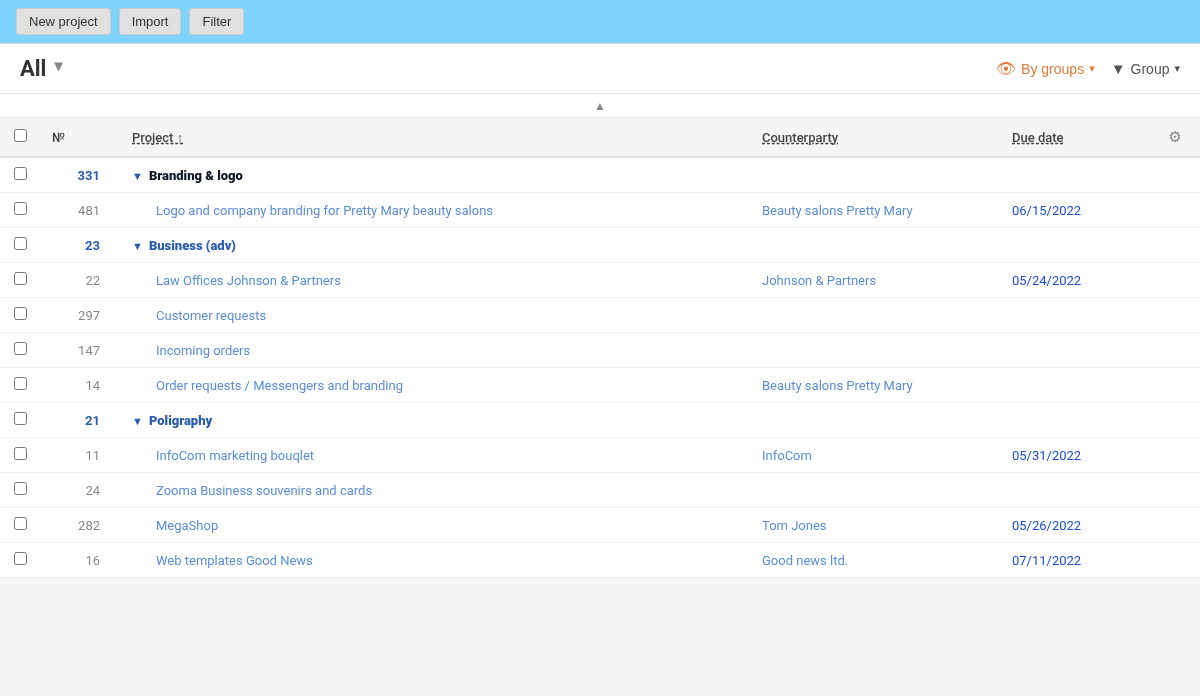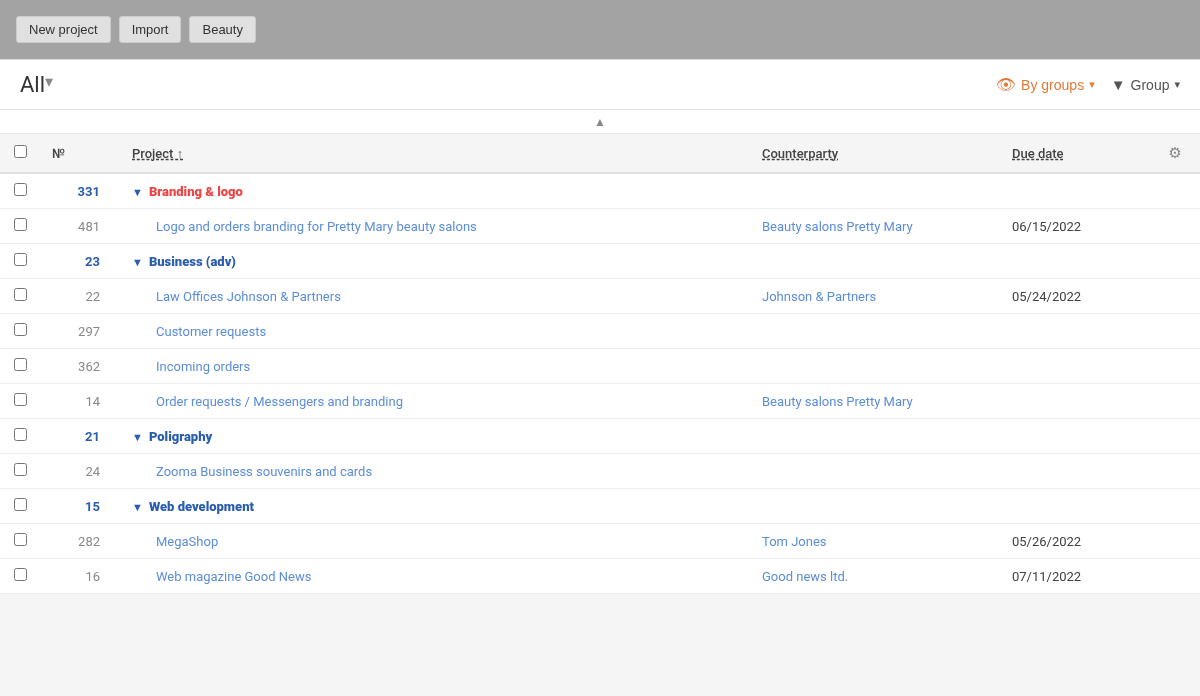--- a/index.html
+++ b/index.html
@@ -1,20 +1,20 @@
 <!DOCTYPE html>
 <html><head>
   <meta charset="utf-8">
   <style>
     * { box-sizing: border-box; margin: 0; padding: 0; }
     body { font-family: -apple-system, BlinkMacSystemFont, 'Segoe UI', Roboto, sans-serif; font-size: 13px; background: #f5f5f5; color: #333; }
 
     .toolbar {
-      background: #a3a3a3;
-      padding: 16px 16px;
+      background: #7dd3fc;
+      padding: 8px 16px;
       display: flex;
       gap: 8px;
       border-bottom: 1px solid #ddd;
     }
     .toolbar-btn {
       background: #e0e0e0;
       border: 1px solid #ccc;
       border-radius: 3px;
       padding: 5px 12px;
       font-size: 13px;
@@ -25,23 +25,23 @@
     .header-bar {
       background: #fff;
       padding: 12px 20px;
       display: flex;
       align-items: center;
       justify-content: space-between;
       border-bottom: 1px solid #e0e0e0;
     }
     .title-area {
       display: flex;
-      gap: 0;
+      gap: 8px;
       font-size: 22px;
-      font-weight: 400;
+      font-weight: 700;
       color: #333;
     }
     .title-dropdown-icon {
       font-size: 16px;
       color: #888;
       cursor: pointer;
     }
     .header-actions {
       display: flex;
       align-items: center;
@@ -119,21 +119,21 @@
       border-bottom: 1px solid #eee;
     }
 
     td {
       padding: 9px 12px;
       font-size: 13px;
       color: #333;
     }
     td.check-col { text-align: center; }
     td.num-col { color: #888; text-align: right; padding-right: 20px; }
-    td.date-col { color: #404040; }
+    td.date-col { color: #1d4ed8; }
     td.counter-col { color: #5b8dd9; }
 
     .group-row td { font-weight: 700; color: #2a5db0; }
     .group-row td .group-toggle { margin-right: 6px; color: #2a5db0; font-size: 11px; }
 
     .project-link { color: #5b8dd9; }
 
     input[type="checkbox"] { cursor: pointer; accent-color: #5b8dd9; }
 
     .gear-icon { color: #888; font-size: 15px; cursor: pointer; }
@@ -142,21 +142,21 @@
     .filter-icon { color: #555; font-size: 15px; }
     .chevron-icon { font-size: 11px; }
   </style>
 </head>
 <body>
 
 <div class="toolbar">
 
 <button class="toolbar-btn">New project</button>
     <button class="toolbar-btn">Import</button>
-    <button class="toolbar-btn">Beauty</button>
+    <button class="toolbar-btn">Filter</button>
   </div>
 
 <div class="header-bar">
   <div class="title-area">
     <span>All</span>
     <span class="title-dropdown-icon">▾</span>
   </div>
   <div class="header-actions">
     <button class="by-groups-btn">
       <span class="eye-icon">👁</span>
@@ -188,29 +188,29 @@
         <th class="date-col sortable">Due date</th>
         <th class="settings-col">
           <span class="gear-icon">⚙</span>
         </th>
       </tr>
     </thead>
     <tbody id="table-body">
     <tr class="group-row">
           <td class="check-col"><input type="checkbox" style=""></td>
           <td class="num-col">331</td>
-          <td><span class="group-toggle" style="color:#2a5db0;">▼</span><strong style="color:#ef4444;">Branding &amp; logo</strong></td>
+          <td><span class="group-toggle" style="color:#2a5db0;">▼</span><strong style="color:#0f172a;">Branding &amp; logo</strong></td>
           <td class="counter-col"></td>
           <td class="date-col"></td>
           <td></td>
         </tr>
         <tr>
           <td class="check-col"><input type="checkbox" style=""></td>
           <td class="num-col">481</td>
-          <td><span style="display:inline-block;width:24px;"></span><span class="project-link">Logo and orders branding for Pretty Mary beauty salons</span></td>
+          <td><span style="display:inline-block;width:24px;"></span><span class="project-link">Logo and company branding for Pretty Mary beauty salons</span></td>
           <td class="counter-col">Beauty salons Pretty Mary</td>
           <td class="date-col">06/15/2022</td>
           <td></td>
         </tr>
         <tr class="group-row">
           <td class="check-col"><input type="checkbox" style=""></td>
           <td class="num-col">23</td>
           <td><span class="group-toggle" style="color:#2a5db0;">▼</span><strong style="color:#2a5db0;">Business (adv)</strong></td>
           <td class="counter-col"></td>
           <td class="date-col"></td>
@@ -227,21 +227,21 @@
         <tr>
           <td class="check-col"><input type="checkbox" style=""></td>
           <td class="num-col">297</td>
           <td><span style="display:inline-block;width:24px;"></span><span class="project-link">Customer requests</span></td>
           <td class="counter-col"></td>
           <td class="date-col"></td>
           <td></td>
         </tr>
         <tr>
           <td class="check-col"><input type="checkbox" style=""></td>
-          <td class="num-col">362</td>
+          <td class="num-col">147</td>
           <td><span style="display:inline-block;width:24px;"></span><span class="project-link">Incoming orders</span></td>
           <td class="counter-col"></td>
           <td class="date-col"></td>
           <td></td>
         </tr>
         <tr>
           <td class="check-col"><input type="checkbox" style=""></td>
           <td class="num-col">14</td>
           <td><span style="display:inline-block;width:24px;"></span><span class="project-link">Order requests / Messengers and branding</span></td>
           <td class="counter-col">Beauty salons Pretty Mary</td>
@@ -251,45 +251,45 @@
         <tr class="group-row">
           <td class="check-col"><input type="checkbox" style=""></td>
           <td class="num-col">21</td>
           <td><span class="group-toggle" style="color:#2a5db0;">▼</span><strong style="color:#2a5db0;">Poligraphy</strong></td>
           <td class="counter-col"></td>
           <td class="date-col"></td>
           <td></td>
         </tr>
         <tr>
           <td class="check-col"><input type="checkbox" style=""></td>
+          <td class="num-col">11</td>
+          <td><span style="display:inline-block;width:24px;"></span><span class="project-link">InfoCom marketing bouqlet</span></td>
+          <td class="counter-col">InfoCom</td>
+          <td class="date-col">05/31/2022</td>
+          <td></td>
+        </tr>
+        <tr>
+          <td class="check-col"><input type="checkbox" style=""></td>
           <td class="num-col">24</td>
           <td><span style="display:inline-block;width:24px;"></span><span class="project-link">Zooma Business souvenirs and cards</span></td>
-          <td class="counter-col"></td>
-          <td class="date-col"></td>
-          <td></td>
-        </tr>
-        <tr class="group-row">
-          <td class="check-col"><input type="checkbox" style=""></td>
-          <td class="num-col">15</td>
-          <td><span class="group-toggle" style="color:#2a5db0;">▼</span><strong style="color:#2a5db0;">Web development</strong></td>
           <td class="counter-col"></td>
           <td class="date-col"></td>
           <td></td>
         </tr>
         <tr>
           <td class="check-col"><input type="checkbox" style=""></td>
           <td class="num-col">282</td>
           <td><span style="display:inline-block;width:24px;"></span><span class="project-link">MegaShop</span></td>
           <td class="counter-col">Tom Jones</td>
           <td class="date-col">05/26/2022</td>
           <td></td>
         </tr>
         <tr>
           <td class="check-col"><input type="checkbox" style=""></td>
           <td class="num-col">16</td>
-          <td><span style="display:inline-block;width:24px;"></span><span class="project-link">Web magazine Good News</span></td>
+          <td><span style="display:inline-block;width:24px;"></span><span class="project-link">Web templates Good News</span></td>
           <td class="counter-col">Good news ltd.</td>
           <td class="date-col">07/11/2022</td>
           <td></td>
         </tr>
       </tbody>
   </table>
 </div>
 
 </body></html>

